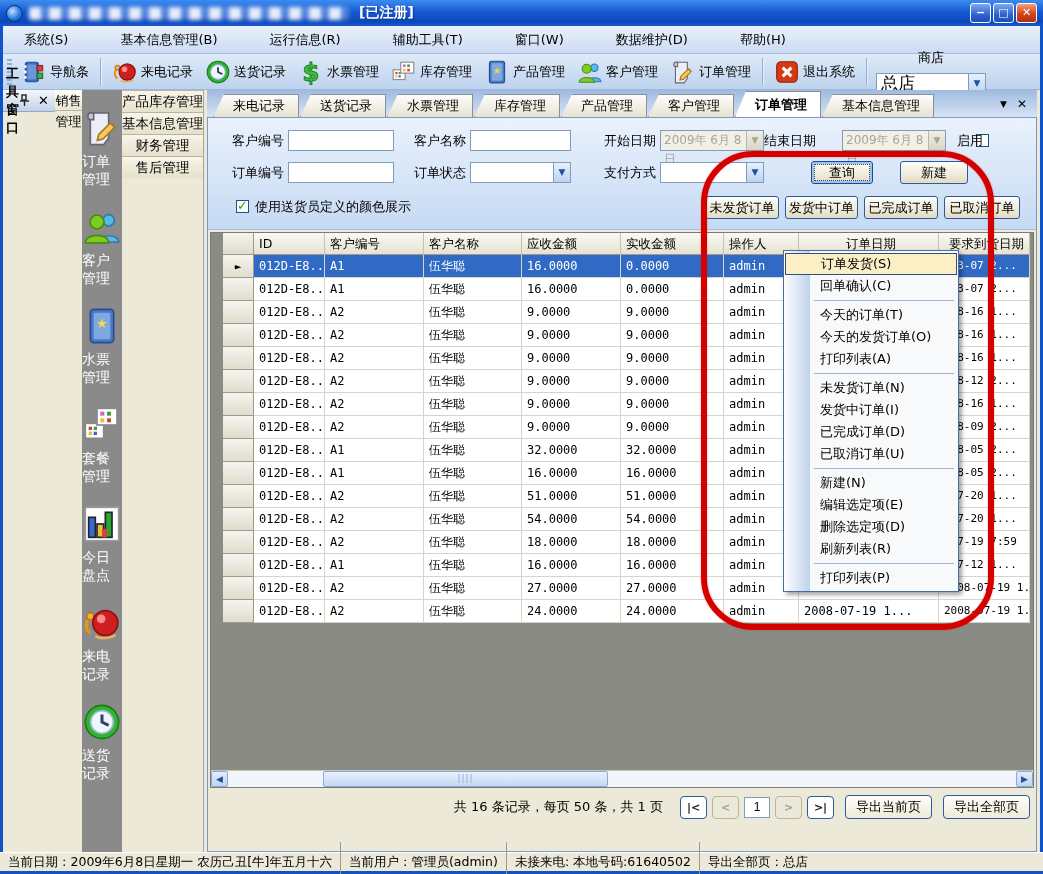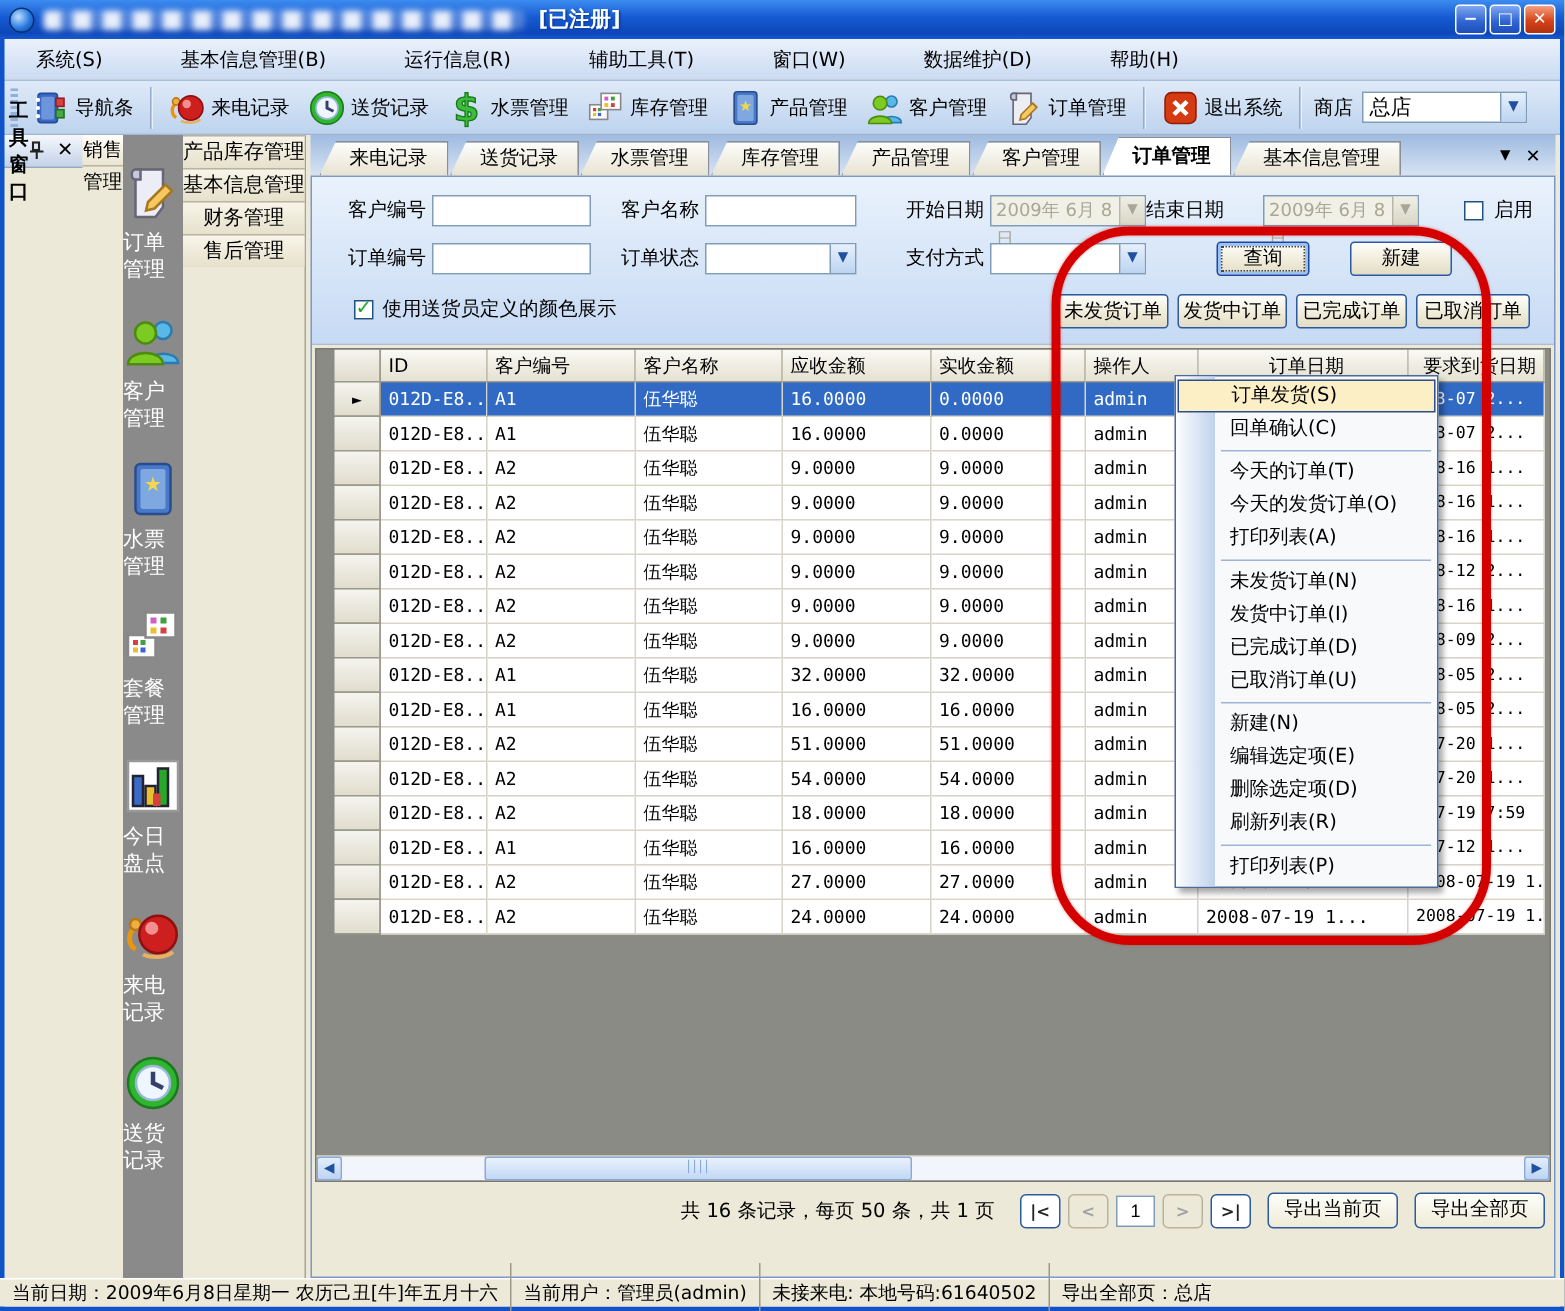--- a/index.html
+++ b/index.html
@@ -38,24 +38,24 @@
 
   
   .toolbar { position:absolute; left:0; top:54px; width:100%; height:36px;
     background:linear-gradient(180deg,#DFEAF8,#BDD3EE); border-bottom:1px solid #9FB6D8;
     display:flex; align-items:center; padding-left:4px; }
   .grip { width:5px; height:26px; margin:0 3px;
     background:repeating-linear-gradient(180deg,#8FB0D8 0 2px, transparent 2px 4px); }
   .tbtn { display:flex; align-items:center; gap:3px; padding:3px 6px; border-radius:3px; }
   .tbtn svg { width:26px; height:26px; }
   .tsep { width:1px; height:28px; background:#93ABCD; margin:0 5px; box-shadow:1px 0 0 #E8F0FA; }
-  .shop-group { display:flex; align-items:center; gap:6px; margin-left:4px; }
+  .shop-group { display:flex; align-items:center; gap:6px; margin-left:4px;flex-direction:column; }
   .shop-select { width:110px; height:21px; background:#fff; border:1px solid #7F9DB9;
     display:flex; align-items:center; }
-  .shop-select .val { flex:1; padding-left:4px; font-size:14px; }
+  .shop-select .val { flex:1; padding-left:4px; font-size:17px; }
   .drop-arrow { width:17px; height:100%; background:linear-gradient(180deg,#E7F0FC,#BCD4F2);
     border-left:1px solid #7F9DB9; color:#2050A0; font-size:9px; line-height:19px; text-align:center; }
 
   
   .main { position:absolute; left:0; top:90px; width:100%; bottom:22px; display:flex; }
 
   
   .sidebar { width:204px; flex:0 0 auto; display:flex; flex-direction:row; background:#ECE9D8; border-right:1px solid #A8A492; }
   .sb-header { height:22px; background:linear-gradient(180deg,#F5F8FC,#C3D2E8);
     border-bottom:1px solid #92A8C8; display:flex; align-items:center; padding:0 6px; font-weight:bold; }
@@ -399,21 +399,21 @@
           <div class="fcombo disabled" style="left:452px;top:12px;width:104px;">
             <span class="val">2009年 6月 8日</span>
             <span class="drop-arrow">▼</span>
           </div>
           <div class="flabel" style="left:556px;top:12px;">结束日期</div>
           <div class="fcombo disabled" style="left:634px;top:12px;width:104px;">
             <span class="val">2009年 6月 8日</span>
             <span class="drop-arrow">▼</span>
           </div>
           <div class="chk" style="left:768px;top:16px;"></div>
-          <div class="flabel" style="left:788px;top:12px;text-align:center;">启用</div>
+          <div class="flabel" style="left:749px;top:12px;text-align:center;">启用</div>
 
           <div class="flabel" style="left:24px;top:44px;">订单编号</div>
           <input class="ftext" style="left: 80px; top: 44px; width: 106px;">
           <div class="flabel" style="left:206px;top:44px;">订单状态</div>
           <div class="fcombo" style="left:262px;top:44px;width:101px;">
             <span class="val"></span>
             <span class="drop-arrow">▼</span>
           </div>
           <div class="flabel" style="left:396px;top:44px;">支付方式</div>
           <div class="fcombo" style="left:452px;top:44px;width:104px;">

